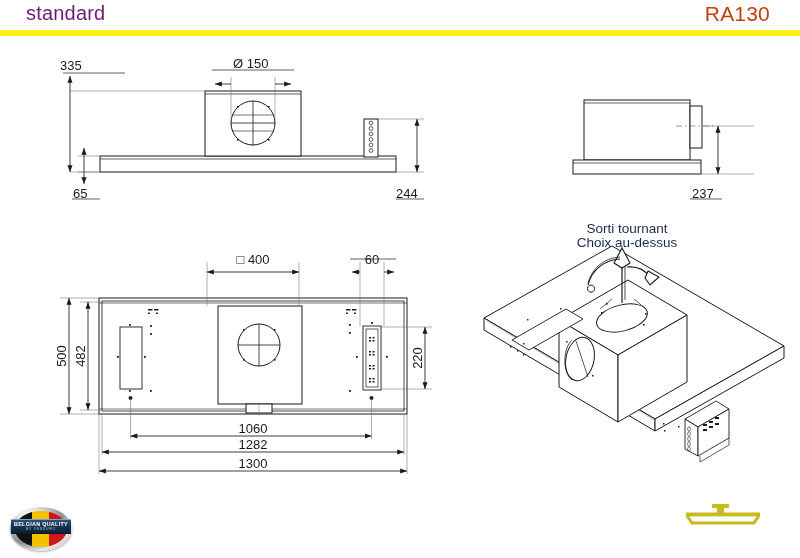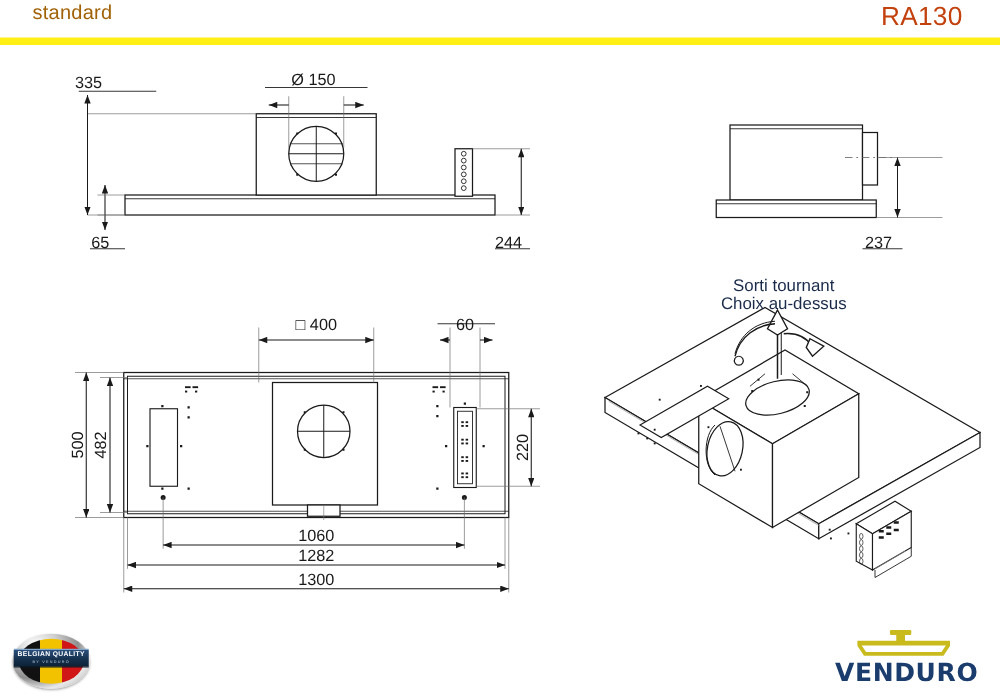--- a/index.html
+++ b/index.html
@@ -11,21 +11,21 @@
     color:#1a1a1a;
     overflow:hidden;
     position:relative;
   }
   #sheet{position:relative;width:800px;height:558px;}
 
   
   .hdr{position:absolute;left:0;top:0;width:800px;height:30px;}
   .hdr-left{
     position:absolute;left:26px;top:2px;
-    font-size:16px;letter-spacing:.2px;color:#a16207;
+    font-size:20px;letter-spacing:.2px;color:#701a75;
   }
   .hdr-right{
     position:absolute;right:30px;top:2px;
     font-size:21px;letter-spacing:.2px;color:#c2410c;
   }
   .rule{
     position:absolute;left:0;top:30px;width:800px;height:6px;
     background:#ffef14;
   }
 
@@ -386,16 +386,15 @@
 
   <div class="logo-vd">
     <svg class="vd-mark" viewBox="0 0 74 22">
       <g fill="#c9bb1d">
         <rect x="26" y="0" width="17" height="4" rx="1"></rect>
         <rect x="31" y="4" width="7" height="5"></rect>
         <path d="M0,10 L74,10 L68,19 L6,19 Z" fill="none" stroke="#c9bb1d" stroke-width="3"></path>
         <rect x="0" y="9" width="74" height="3.4"></rect>
       </g>
     </svg>
-    <div class="vd-word">VENDURO</div>
   </div>
 
 </div>
 
 </body></html>

